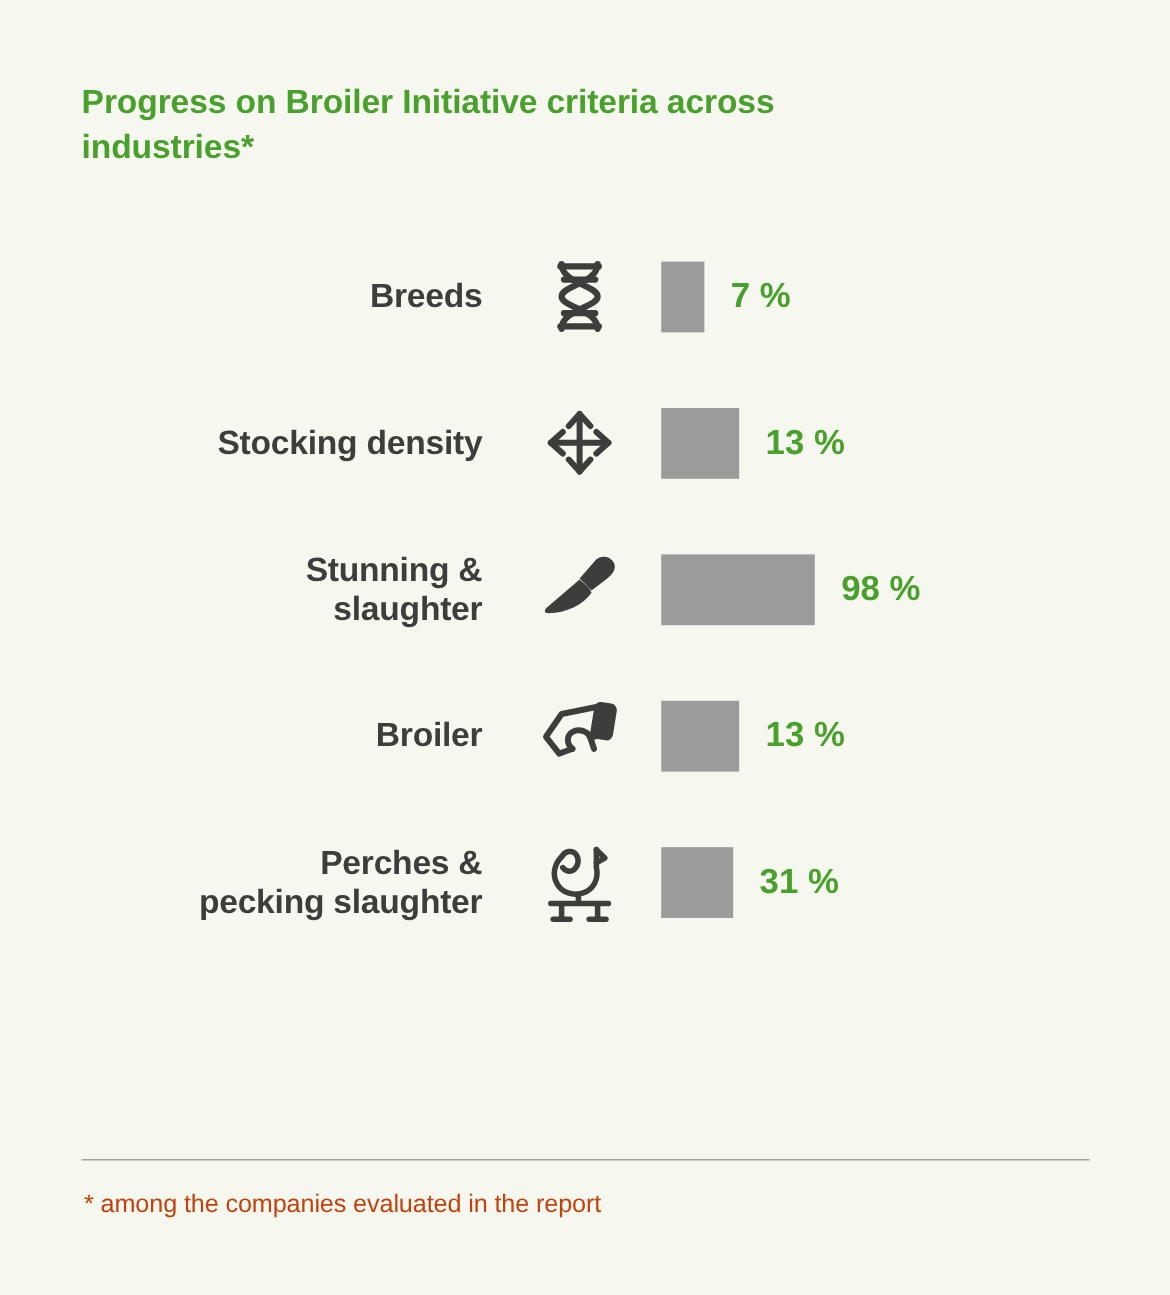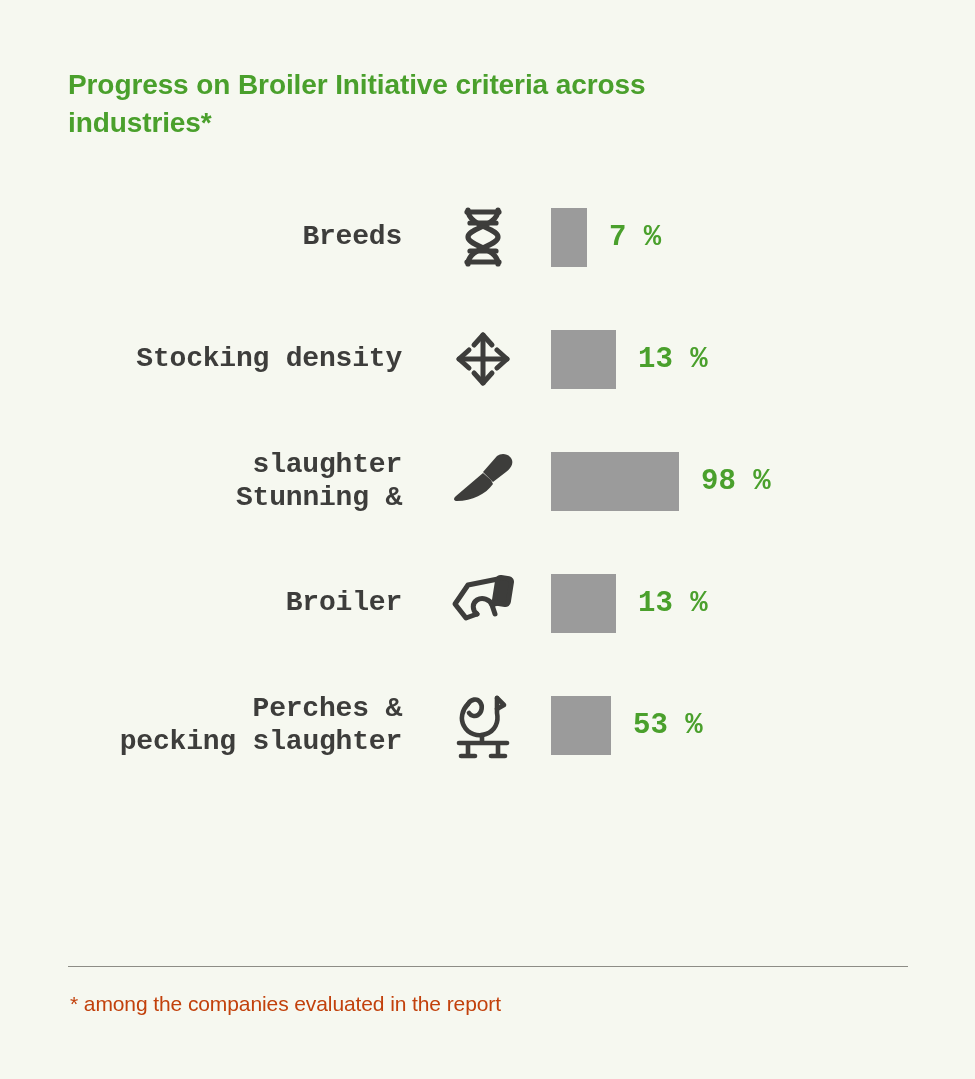--- a/index.html
+++ b/index.html
@@ -32,23 +32,22 @@
     font-size: 28px;
     font-weight: bold;
     line-height: 1.35;
     letter-spacing: -0.1px;
   }
 
   
   .chart {
     position: absolute;
     left: 0;
-    top: 176px;
+    top: 186px;
     width: 948px;
-    font-family: Liberation Mono, monospace;
   }
   .row {
     position: relative;
     height: 122px;
     width: 975px;
   }
   .row-label {
     position: absolute;
     right: 573px;      
     top: 0;
@@ -163,22 +162,22 @@
       <div class="row-bar-wrap">
         <div class="bar" style="width:65px"></div>
         <div class="bar-value">13 %</div>
       </div>
     </div>
 
 
     <div class="row">
       <div class="row-label">
         <div>
+          <div>Stunning &amp;</div>
           <div>slaughter</div>
-          <div>Stunning &amp;</div>
         </div>
       </div>
       <div class="row-icon">
         <svg width="66" height="58" viewBox="0 0 66 58" fill="#3d3d3b">
           <path d="M47 4 C52 0, 60 2, 62 8 C63.5 13, 60 17, 56 20 L43 30 L33 20 Z"></path>
           <path d="M41 28 L33 21 L6 44 C3 46.5, 3.5 49, 7 49 C22 49, 36 42, 43 32 Z"></path>
         </svg>
       </div>
       <div class="row-bar-wrap">
         <div class="bar" style="width:128px"></div>
@@ -219,21 +218,21 @@
           <path d="M31 45 L31 52"></path>
           <path d="M8 53 H56"></path>
           <path d="M17 54 L17 65"></path>
           <path d="M47 54 L47 65"></path>
           <path d="M10 66 H24"></path>
           <path d="M40 66 H54"></path>
         </svg>
       </div>
       <div class="row-bar-wrap">
         <div class="bar" style="width:60px"></div>
-        <div class="bar-value">53 %</div>
+        <div class="bar-value">31 %</div>
       </div>
     </div>
 
   </div>
 
   <div class="divider"></div>
   <div class="footnote">* among the companies evaluated in the report</div>
 
 </div>
 

